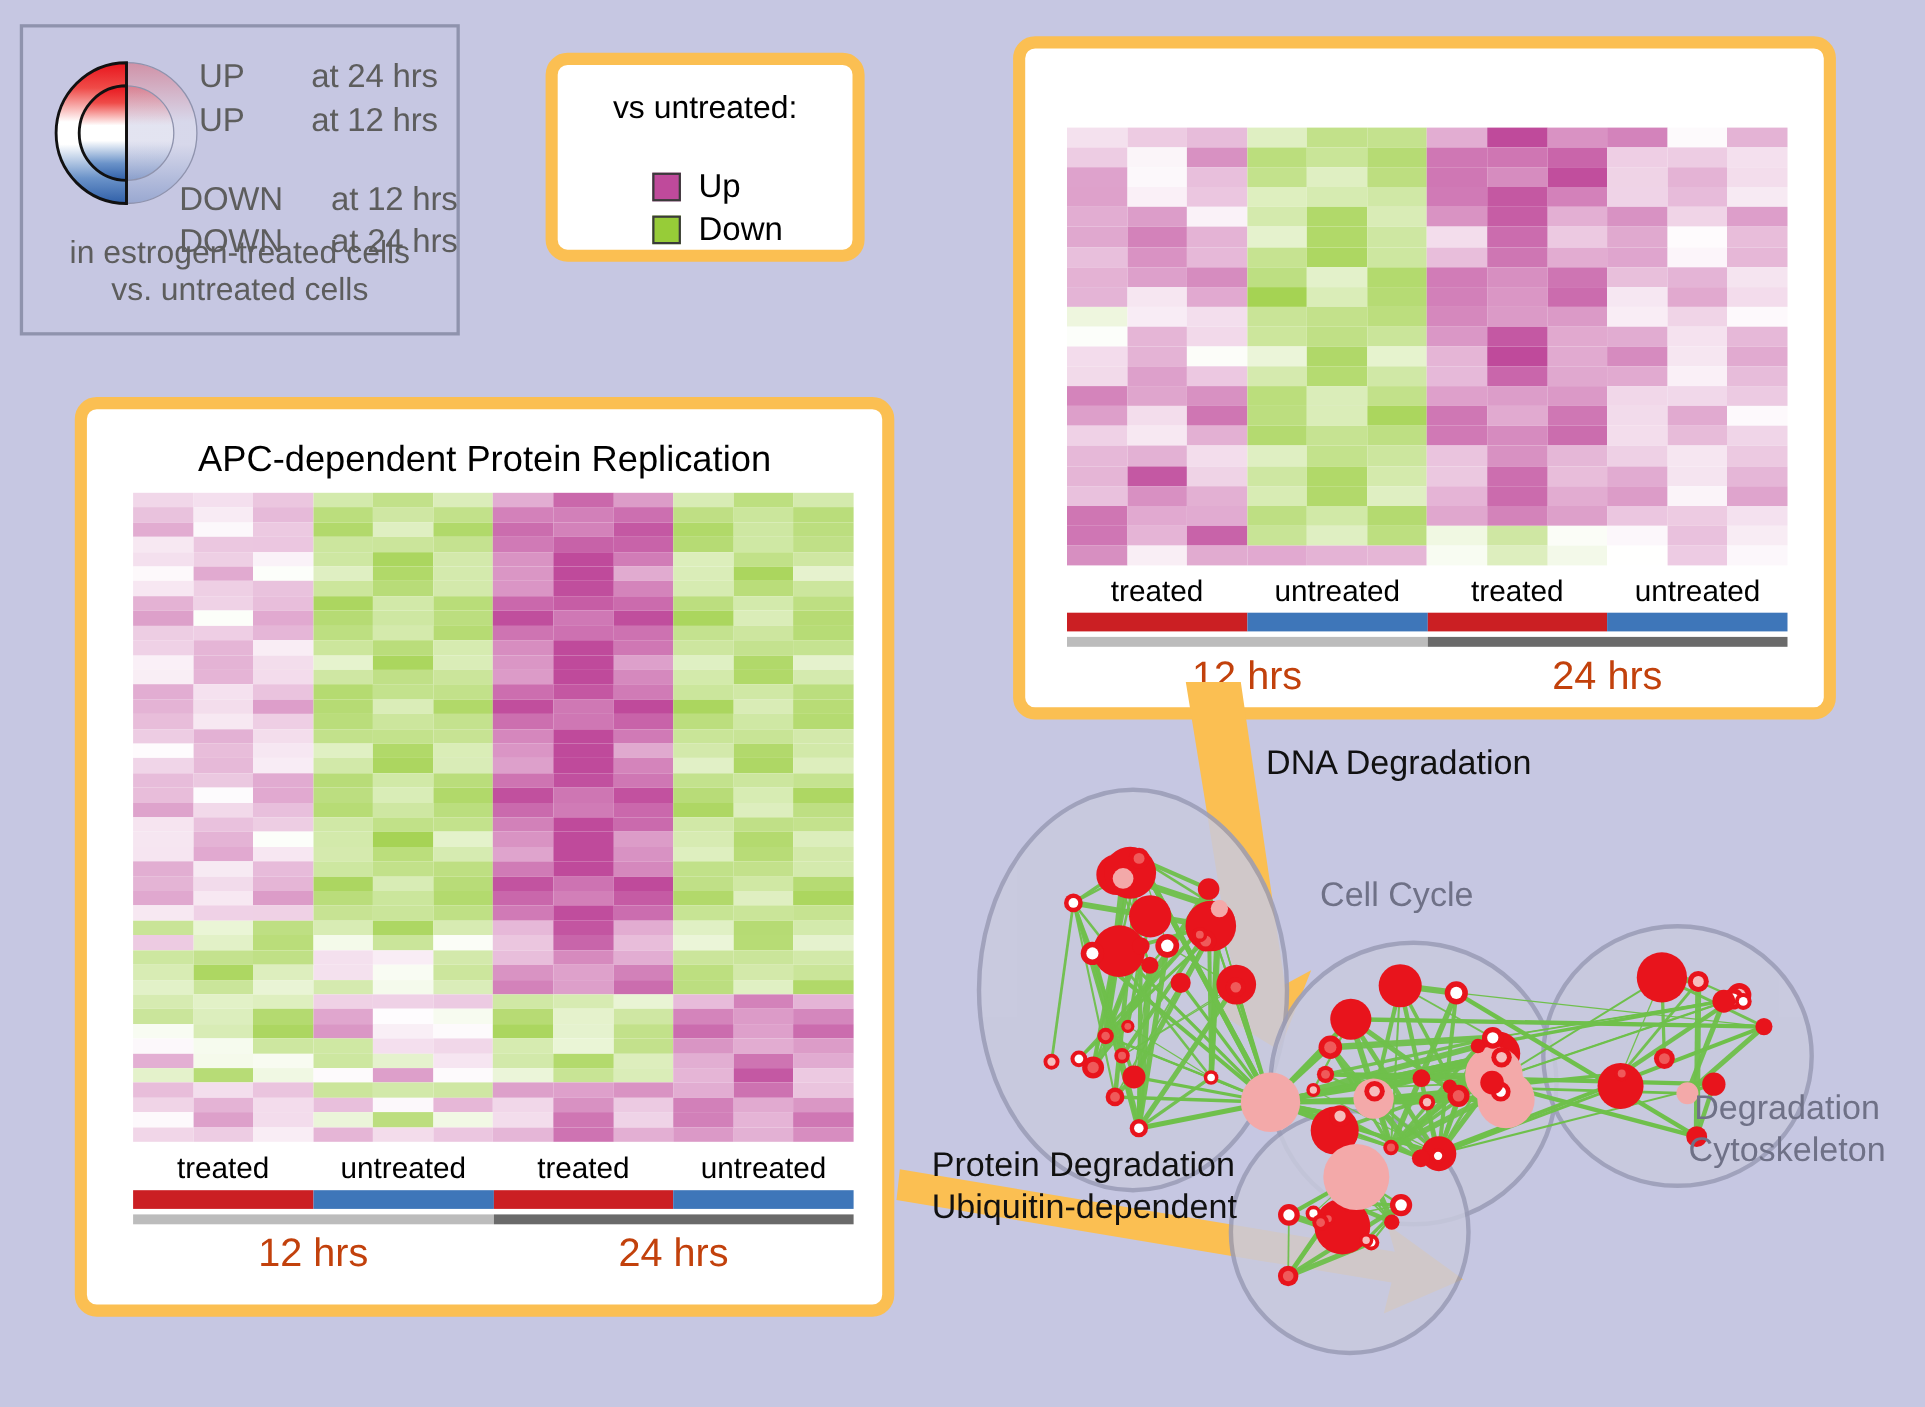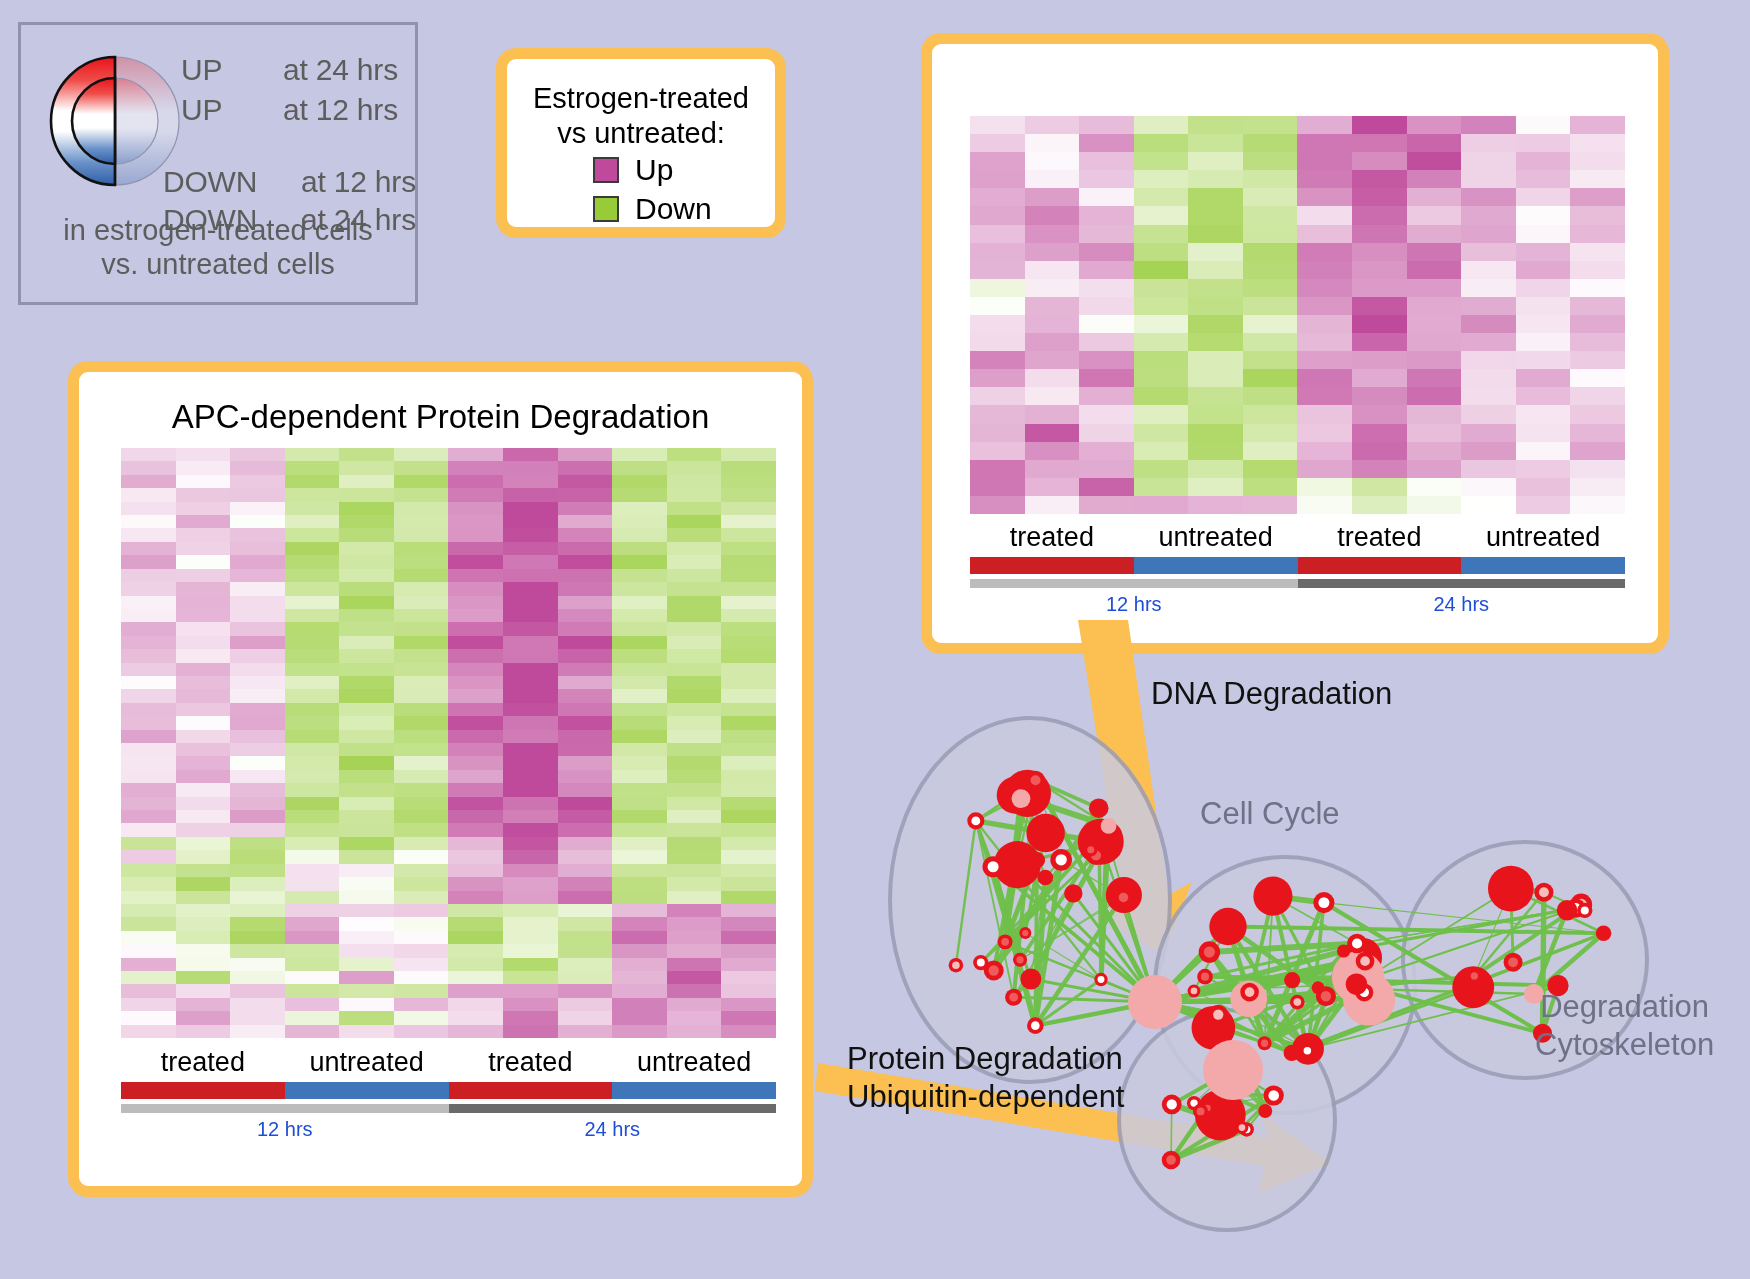--- a/index.html
+++ b/index.html
@@ -48,21 +48,21 @@
     font-size:33px;color:#000;font-weight:400;
   }
   .hm{position:absolute;display:grid;}
   .hm i{display:block;}
 
   .axis-labels{position:absolute;display:flex;}
   .axis-labels span{flex:1;text-align:center;font-size:27px;color:#000;}
   .bar{position:absolute;display:flex;}
   .bar i{display:block;height:100%;}
   .time-labels{position:absolute;display:flex;}
-  .time-labels span{flex:1;text-align:center;font-size:20px;color:#1d4ed8;}
+  .time-labels span{flex:1;text-align:center;font-size:36px;color:#c2410c;}
 
   
   #network{left:855px;top:650px;width:880px;height:620px;}
   .net-label{position:absolute;white-space:nowrap;}
   #lbl-dna{font-size:31px;color:#111;}
   #lbl-cc{font-size:31px;color:#6f7187;}
   #lbl-mt{font-size:31px;color:#6f7187;line-height:1.22;text-align:center;}
   #lbl-ubq{font-size:31px;color:#111;line-height:1.22;}
 
   .arrow-svg{position:absolute;left:0;top:0;overflow:visible;}
@@ -107,21 +107,20 @@
   <div class="lbl" style="left:280px;top:178px;">at 24 hrs</div>
 
   <div class="foot">
     <div>in estrogen-treated cells</div>
     <div>vs. untreated cells</div>
   </div>
 </div>
 
 <div class="abs card" id="updown-card">
   <div class="t1">
-    <div>Estrogen-treated</div>
     <div>vs untreated:</div>
   </div>
   <div class="row" style="left:86px;top:94px;">
     <span class="sw" id="sw-up" style="background: rgb(191, 74, 155);"></span>
     <span class="rtxt">Up</span>
   </div>
   <div class="row" style="left:86px;top:133px;">
     <span class="sw" id="sw-down" style="background: rgb(151, 204, 56);"></span>
     <span class="rtxt">Down</span>
   </div>
@@ -410,21 +409,21 @@
       <i style="flex:1;background:#bcbcbc"></i>
       <i style="flex:1;background:#6a6a6a"></i>
     </div>
   <div class="time-labels" id="tl-rep" style="left:38px;top:549px;width:655px;">
       <span>12 hrs</span>
       <span>24 hrs</span>
     </div>
 </div>
 
 <div class="abs card" id="apc-card">
-  <div class="panel-title" style="top:26px;">APC-dependent Protein Degradation</div>
+  <div class="panel-title" style="top:26px;">APC-dependent Protein Replication</div>
   <div class="hm" id="hm-apc" style="left: 42px; top: 76px; width: 655px; height: 590px; grid-template-columns: repeat(12, 1fr); grid-template-rows: repeat(44, 1fr);">
       <i style="background:rgb(241,215,233)"></i>
       <i style="background:rgb(244,223,238)"></i>
       <i style="background:rgb(235,198,223)"></i>
       <i style="background:rgb(211,234,172)"></i>
       <i style="background:rgb(194,225,138)"></i>
       <i style="background:rgb(219,237,186)"></i>
       <i style="background:rgb(226,173,210)"></i>
       <i style="background:rgb(202,104,171)"></i>
       <i style="background:rgb(220,156,200)"></i>

